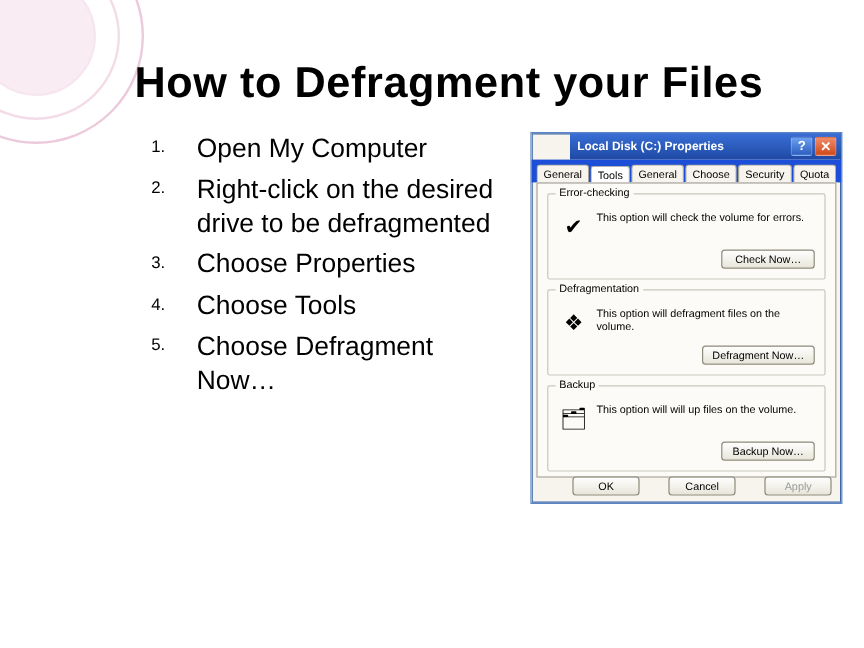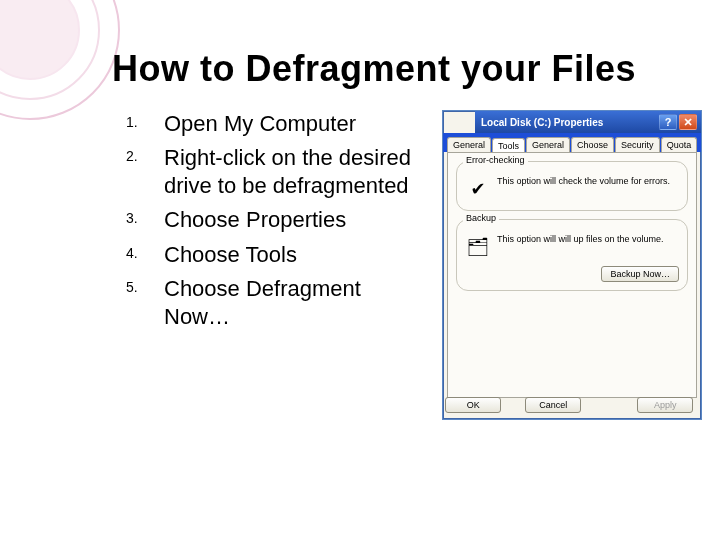--- a/index.html
+++ b/index.html
@@ -124,21 +124,21 @@
     margin: 0 4px 4px 4px;
     border: 1px solid #a7a59a;
     background: #fcfbf7;
     height: 246px;
     padding: 8px 8px 4px 8px;
     position: relative;
   }
 
   .group {
     border: 1px solid #c9c7bb;
-    border-radius: 12px;
+    border-radius: 2px;
     margin-bottom: 8px;
     padding: 14px 8px 8px 8px;
     position: relative;
   }
   .group .legend {
     position: absolute;
     top: -7px; left: 6px;
     background: #fcfbf7;
     padding: 0 3px;
     font-size: 9px;
@@ -163,21 +163,21 @@
     border-radius: 3px;
     color: #000;
   }
   .dialog-footer {
     position: absolute;
     bottom: 6px; right: 8px;
     display: flex;
     gap: 24px;
   }
   .dialog-footer .winbtn { min-width: 56px; }
-  .dialog-footer .winbtn.disabled { color:#9a9a9a;margin-left:32px; }
+  .dialog-footer .winbtn.disabled { color:#9a9a9a; }
 </style>
 </head>
 <body>
 
 <div class="ornament">
   <div class="ring r1"></div>
     <div class="ring r2"></div>
     <div class="ring r3"></div>
 </div>
 
@@ -228,22 +228,35 @@
     </div>
 
     <div class="tab-body">
 
       <div class="group">
         <span class="legend">Error-checking</span>
         <div class="group-row">
           <div class="group-icon">✔</div>
           <div class="group-text">This option will check the volume for errors.</div>
         </div>
+        <div class="group-btn-row">
+          <div class="winbtn">Check Now…</div>
+        </div>
       </div>
 
+      <div class="group">
+        <span class="legend">Defragmentation</span>
+        <div class="group-row">
+          <div class="group-icon">❖</div>
+          <div class="group-text">This option will defragment files on the volume.</div>
+        </div>
+        <div class="group-btn-row">
+          <div class="winbtn">Defragment Now…</div>
+        </div>
+      </div>
 
       <div class="group">
         <span class="legend">Backup</span>
         <div class="group-row">
           <div class="group-icon">🗂</div>
           <div class="group-text">This option will will up files on the volume.</div>
         </div>
         <div class="group-btn-row">
           <div class="winbtn">Backup Now…</div>
         </div>

